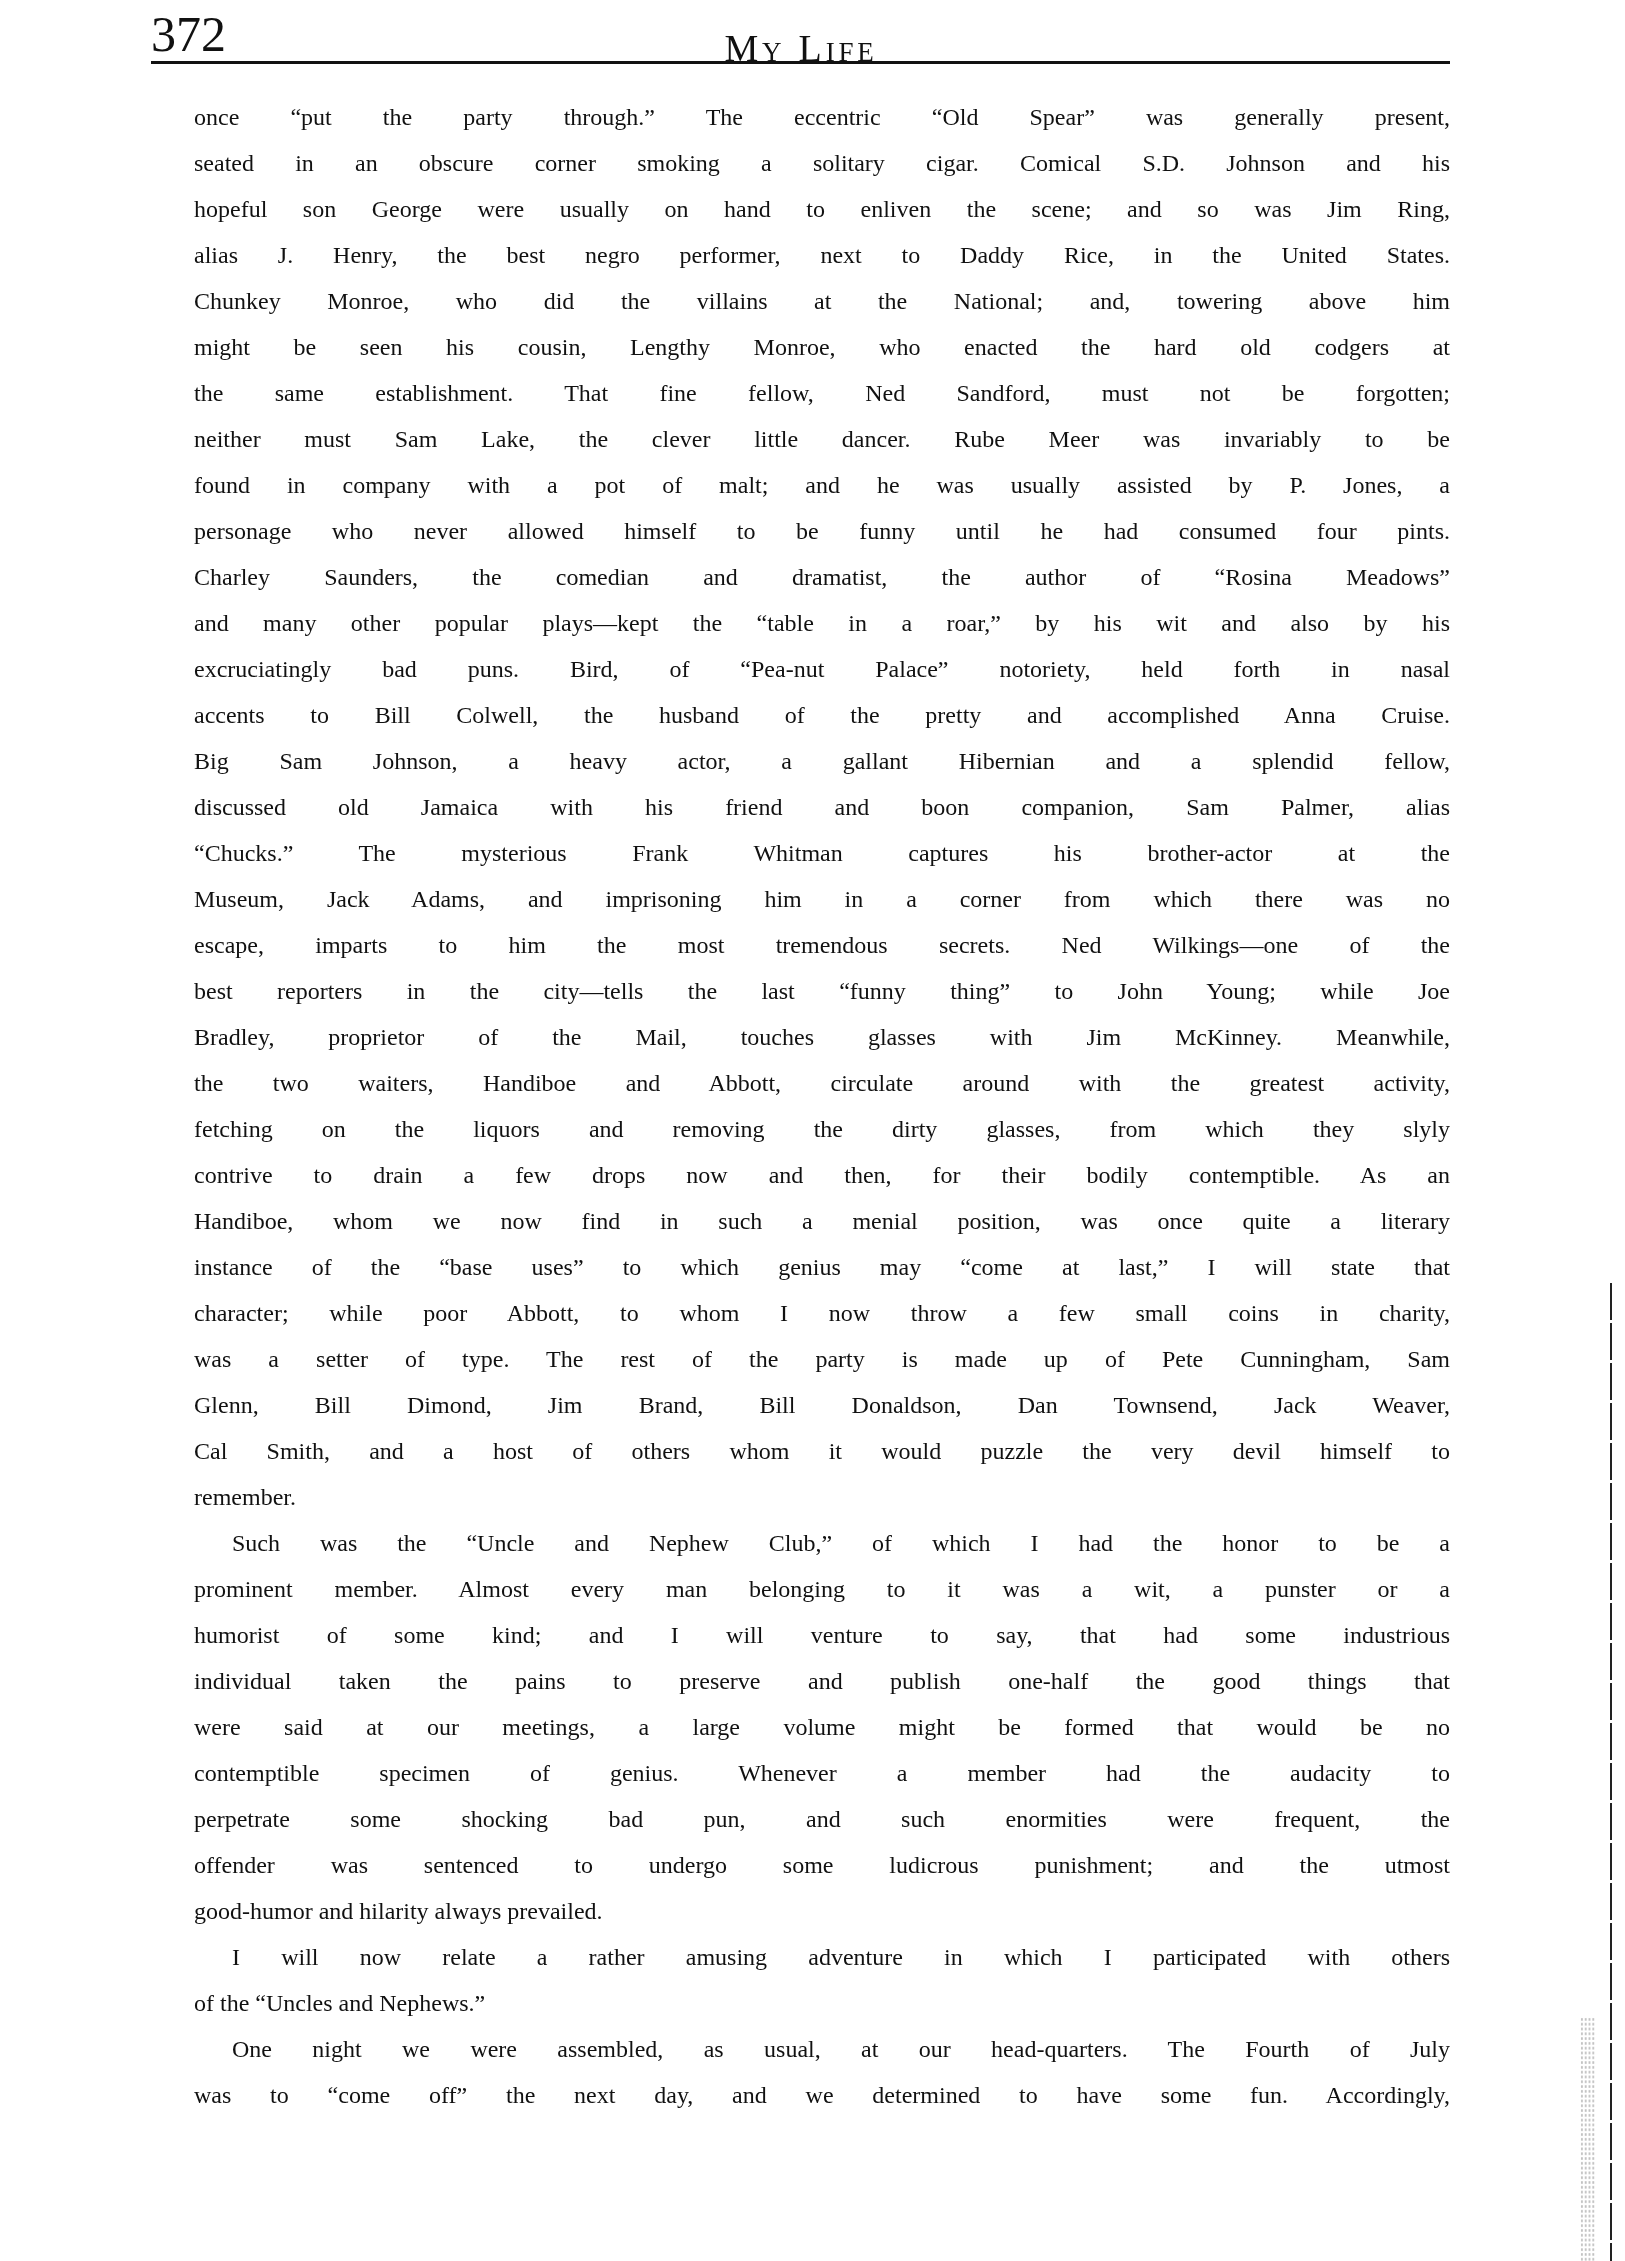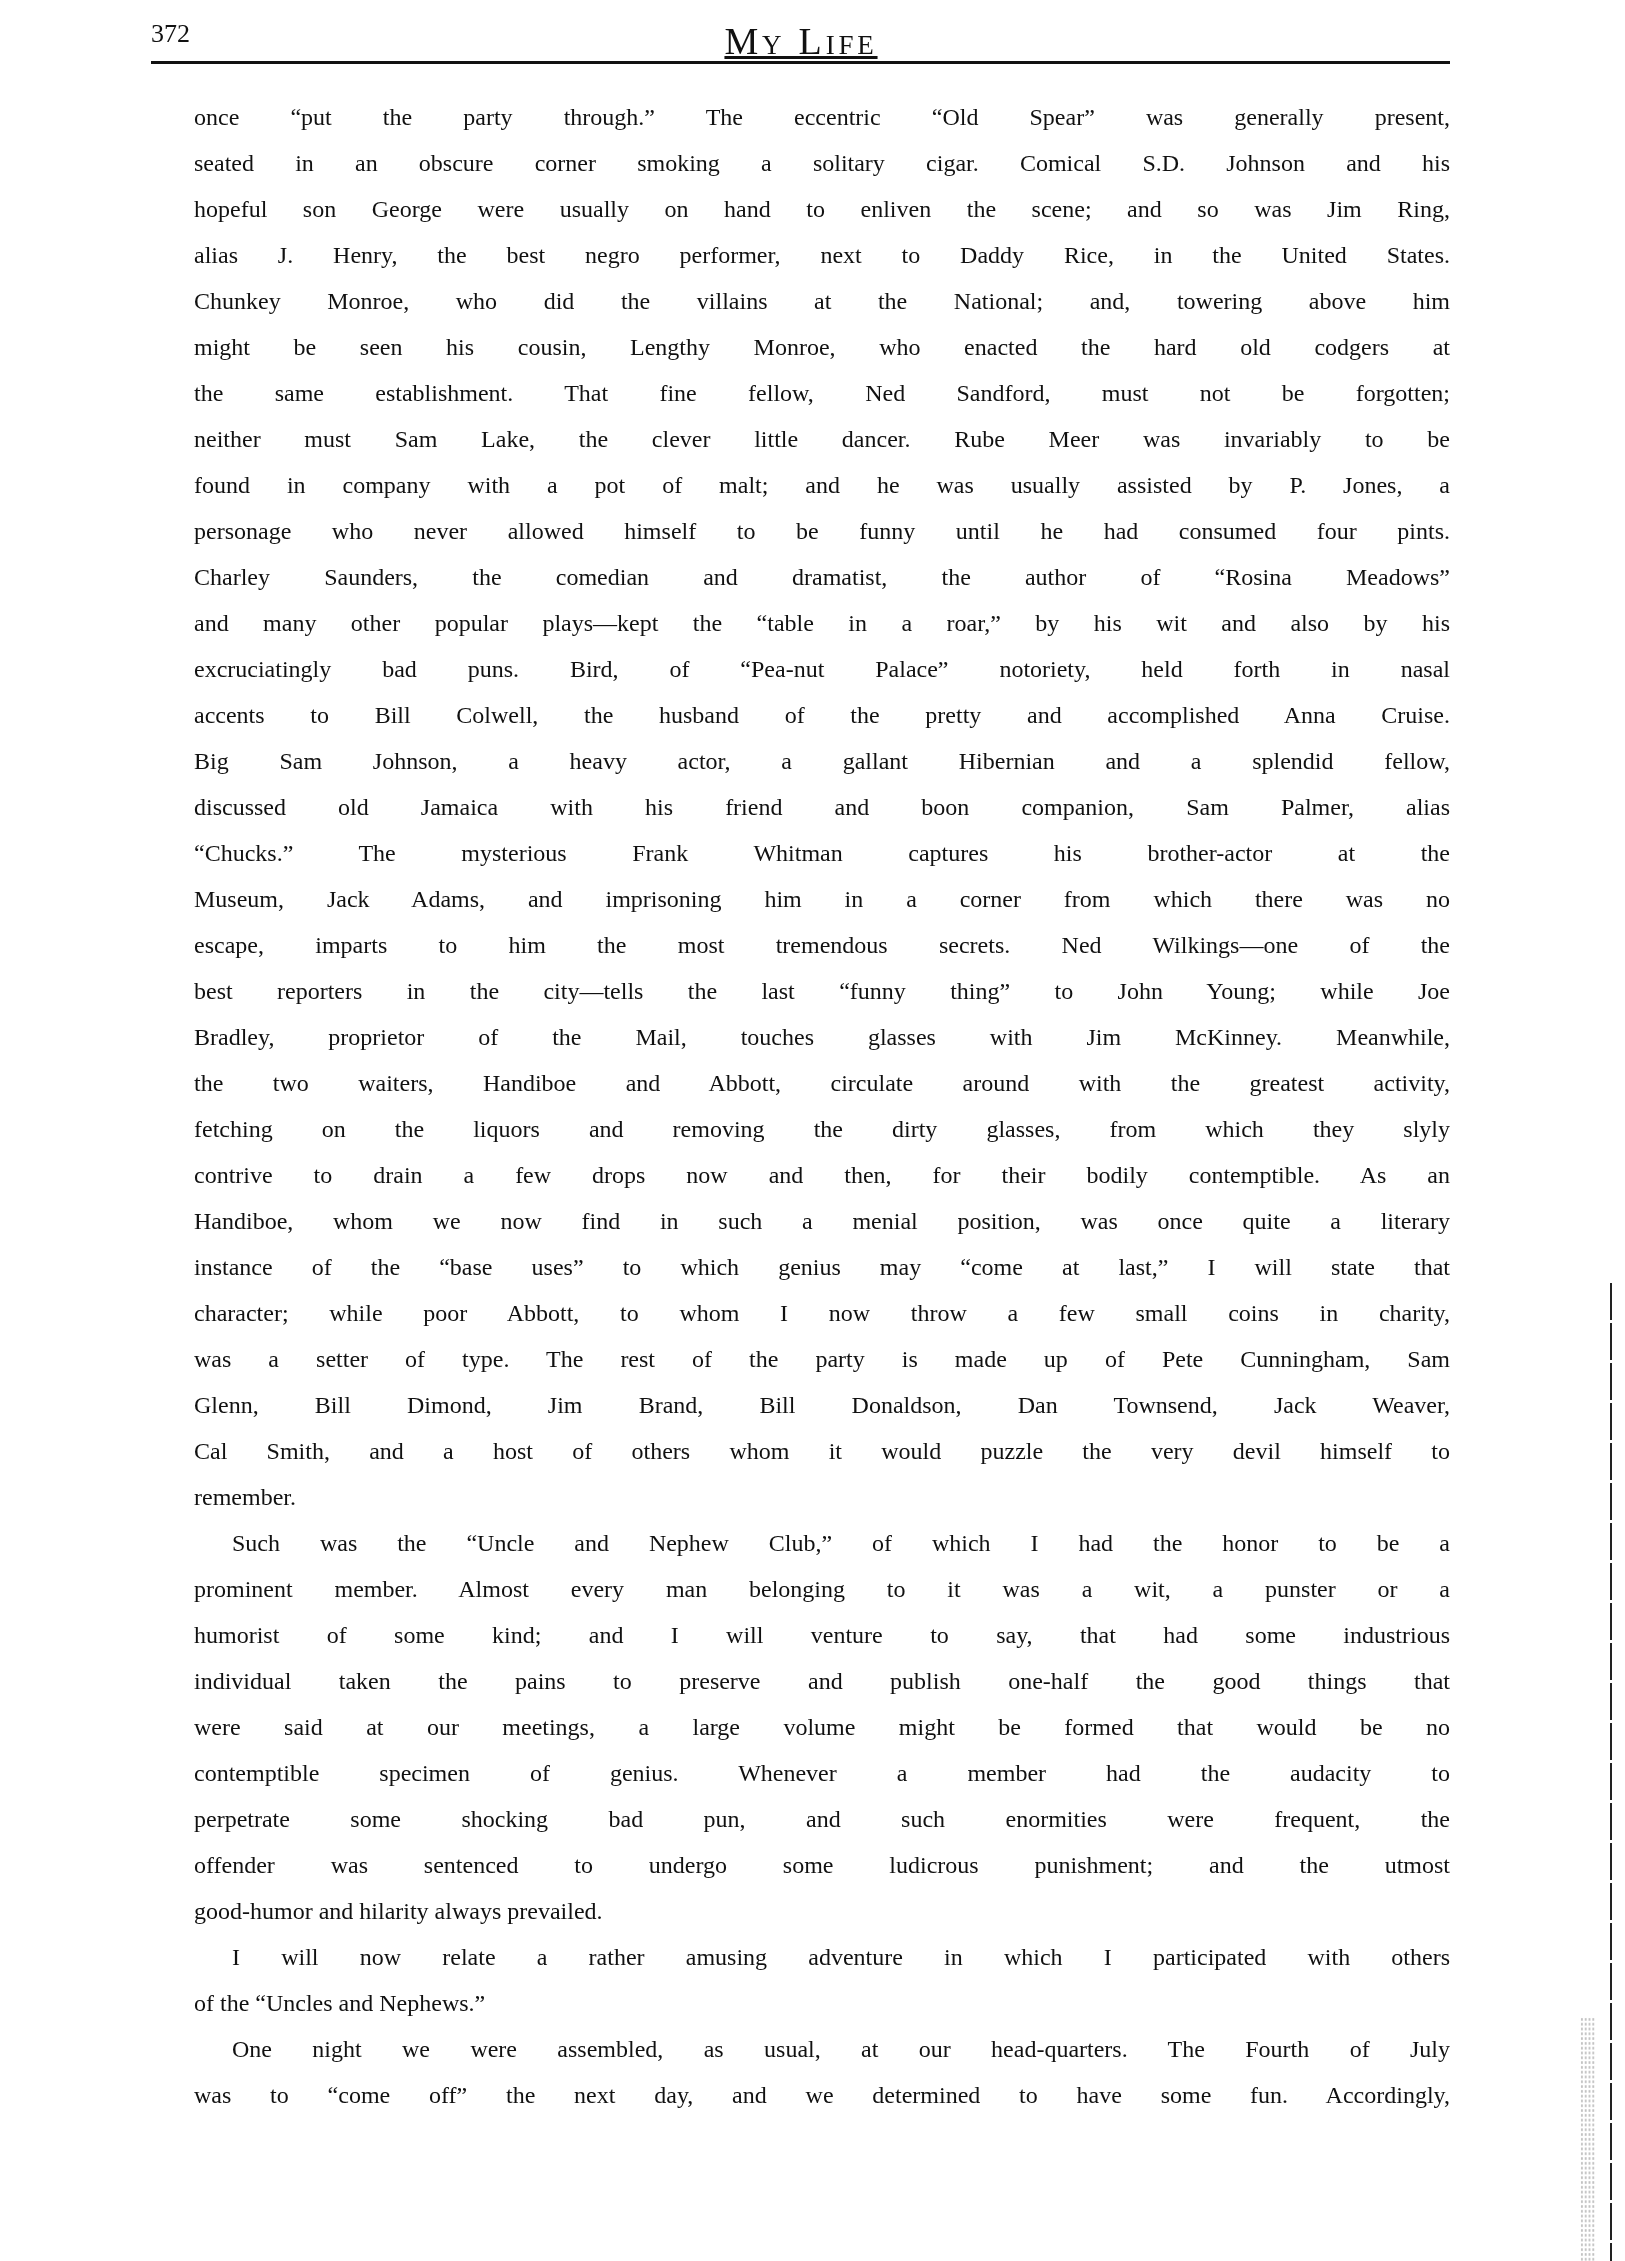--- a/index.html
+++ b/index.html
@@ -1,21 +1,21 @@
 <!DOCTYPE html>
 <html><head>
 <meta charset="utf-8">
 <style>
   html, body { margin: 0; padding: 0; background: #ffffff; }
   body { width: 1625px; height: 2261px; position: relative; overflow: hidden;
          font-family: "Liberation Serif", "DejaVu Serif", serif; color: #111; }
   .page { position: absolute; left: 0; top: 0; width: 1625px; height: 2261px; }
-  .folio { position: absolute; left: 151px; top: 13.4px; font-size: 26px; line-height: 42px; }
-  .running-head { position: absolute; left: 703px; width: 196px; top: 20px; font-size: 38px; line-height: 42px;
-                  text-align: center; font-variant: small-caps; letter-spacing: 3.8px; text-decoration: underline; }
+  .folio { position: absolute; left: 151px; top: 13.4px; font-size: 50px; line-height: 42px; }
+  .running-head { position: absolute; left: 703px; width: 196px; top: 27px; font-size: 38px; line-height: 42px;
+                  text-align: center; font-variant: small-caps; letter-spacing: 3.8px; }
   .rule { position: absolute; left: 151px; width: 1299px; top: 61px; height: 2.9px; background: #111; }
   .body-text { position: absolute; left: 151px; top: 94px; width: 1299px; }
   .line { display: block; height: 46px; line-height: 46px; font-size: 24px; white-space: nowrap;
           text-align: justify; text-align-last: justify; overflow: visible; margin-left: 43px; }
   .line.last { text-align-last: left; }
   .line.indent { text-indent: 38px; }
   .scan-edge { position: absolute; left: 1610px; top: 1283px; width: 1.9px; height: 979px;
                background: repeating-linear-gradient(to bottom, #222 0 37px, transparent 37px 40px); }
   .speckle { position: absolute; left: 1580px; top: 2017px; width: 15.4px; height: 244px;
              background: radial-gradient(circle, #999 1px, transparent 1.4px) 0 0 / 3.8px 4.8px; opacity: 0.6; }

